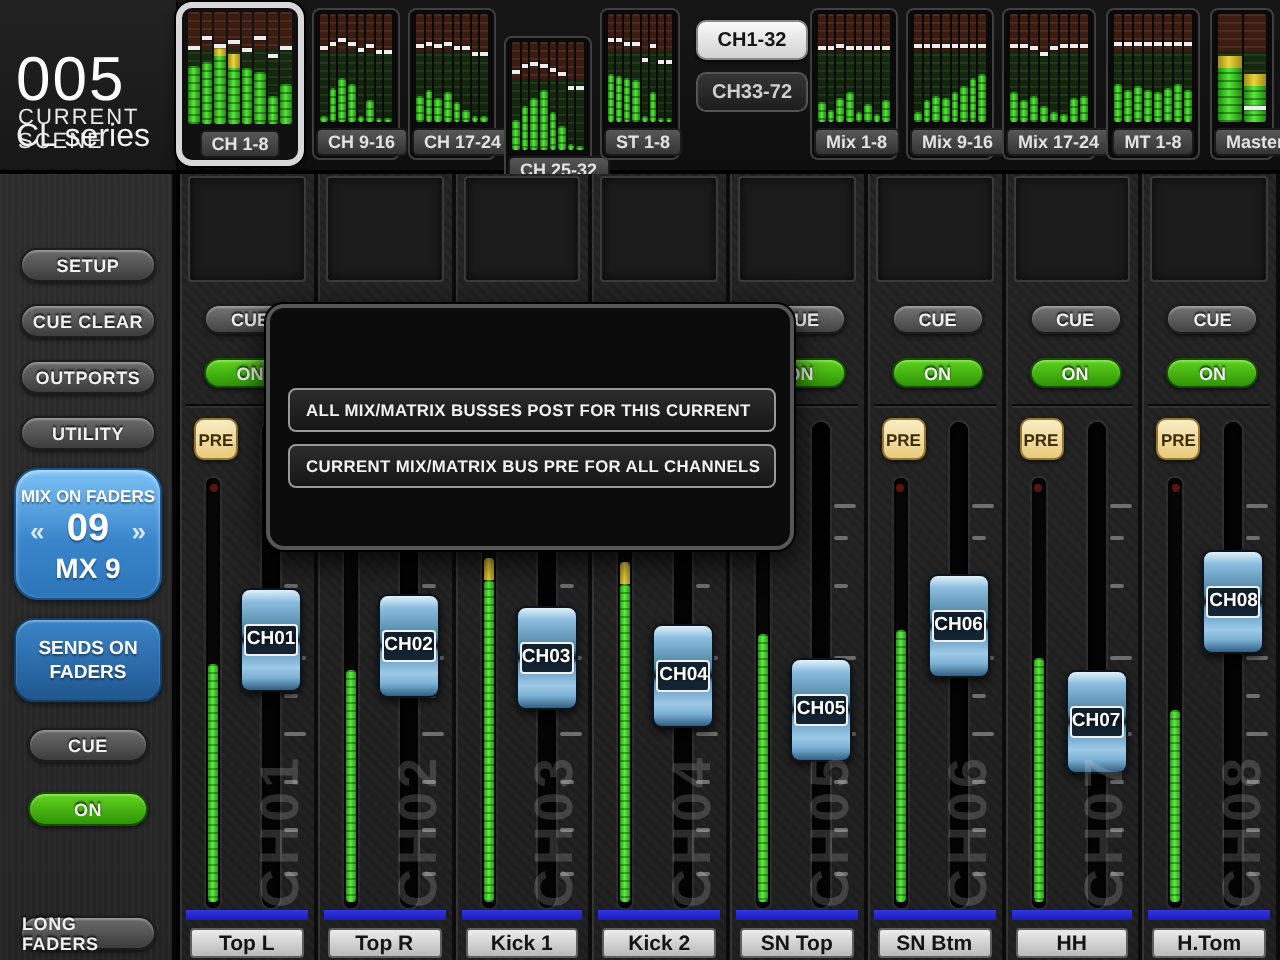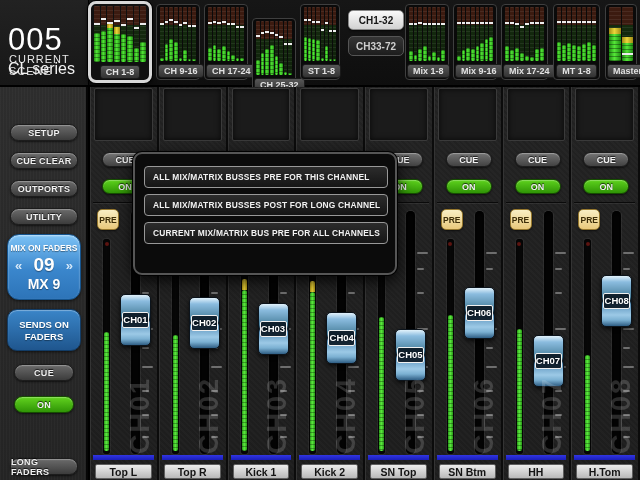--- a/index.html
+++ b/index.html
@@ -722,16 +722,15 @@
       <div class="cap" style="top: 188px;">
         <div class="caplabel">CH08</div>
       </div>
       <div class="ghost">CH08</div>
       <div class="bluebar"></div>
       <div class="nameplate">H.Tom</div>
     </div>
   </div>
 
 <div id="popup">
-    <div class="pitem" style="top: 12px;">ALL MIX/MATRIX BUSSES PRE FOR THIS CHANNEL</div>
-    <div class="pitem" style="top: 40px;">ALL MIX/MATRIX BUSSES POST FOR LONG CHANNEL</div>
+    <div class="pitem" style="top: 40px;">ALL MIX/MATRIX BUSSES POST FOR THIS CURRENT</div>
     <div class="pitem" style="top: 68px;">CURRENT MIX/MATRIX BUS PRE FOR ALL CHANNELS</div>
   </div>
 
 </body></html>

